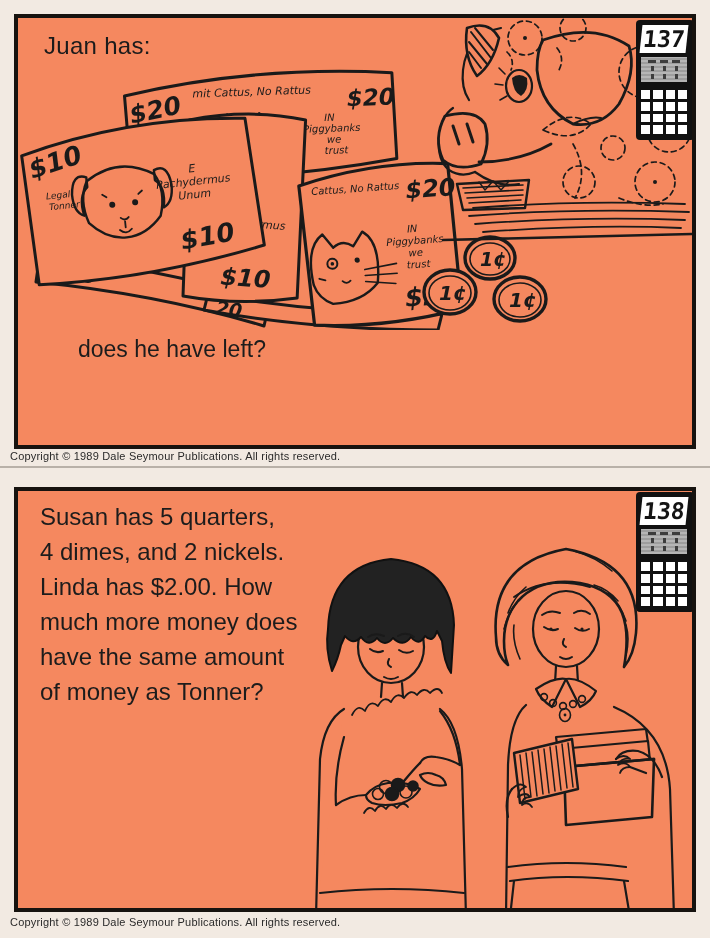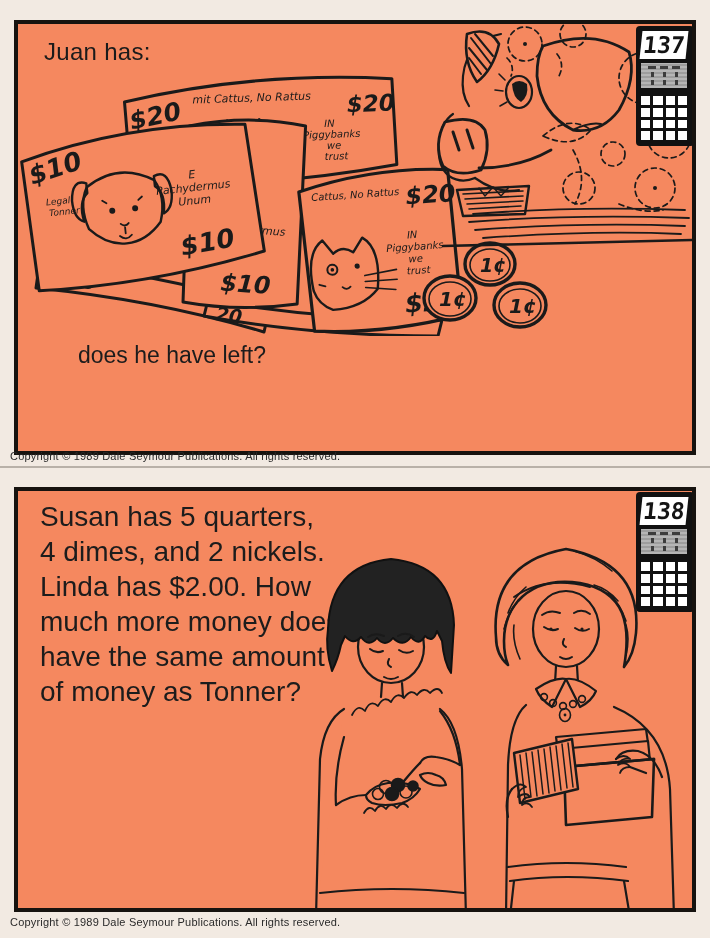--- a/index.html
+++ b/index.html
@@ -8,31 +8,31 @@
     background:#f2eae2;
     font-family:"Liberation Sans", sans-serif;
     overflow:hidden;
   }
   .card{
     position:absolute;left:14px;width:674px;
     background:#f5885f;
     border:4px solid #17130f;
     overflow:hidden;
   }
-  #card1{top:20px;height:427px;text-decoration:underline;}
+  #card1{top:14px;height:427px;text-decoration:underline;}
   #card2{top:487px;height:417px;}
   .heading{
     position:absolute;left:26px;top:14px;
     font-size:24px;color:#1b1b1b;letter-spacing:.3px;
   }
   .question{
     position:absolute;color:#1c1c1c;
   }
   #card1 .question{left:60px;top:316px;font-size:23px;line-height:31px;}
-  #card2 .question{left:22px;top:8px;font-size:28px;line-height:35px;}
+  #card2 .question{left:22px;top:8px;font-size:24px;line-height:35px;}
   .copyright{
     position:absolute;left:10px;
     font-size:11px;color:#2a2a2a;letter-spacing:.2px;
   }
   #copy1{top:450px;}
   #copy2{top:916px;}
   .divider{
     position:absolute;left:0;top:466px;width:710px;height:2px;background:#b9b1a8;
   }
   

